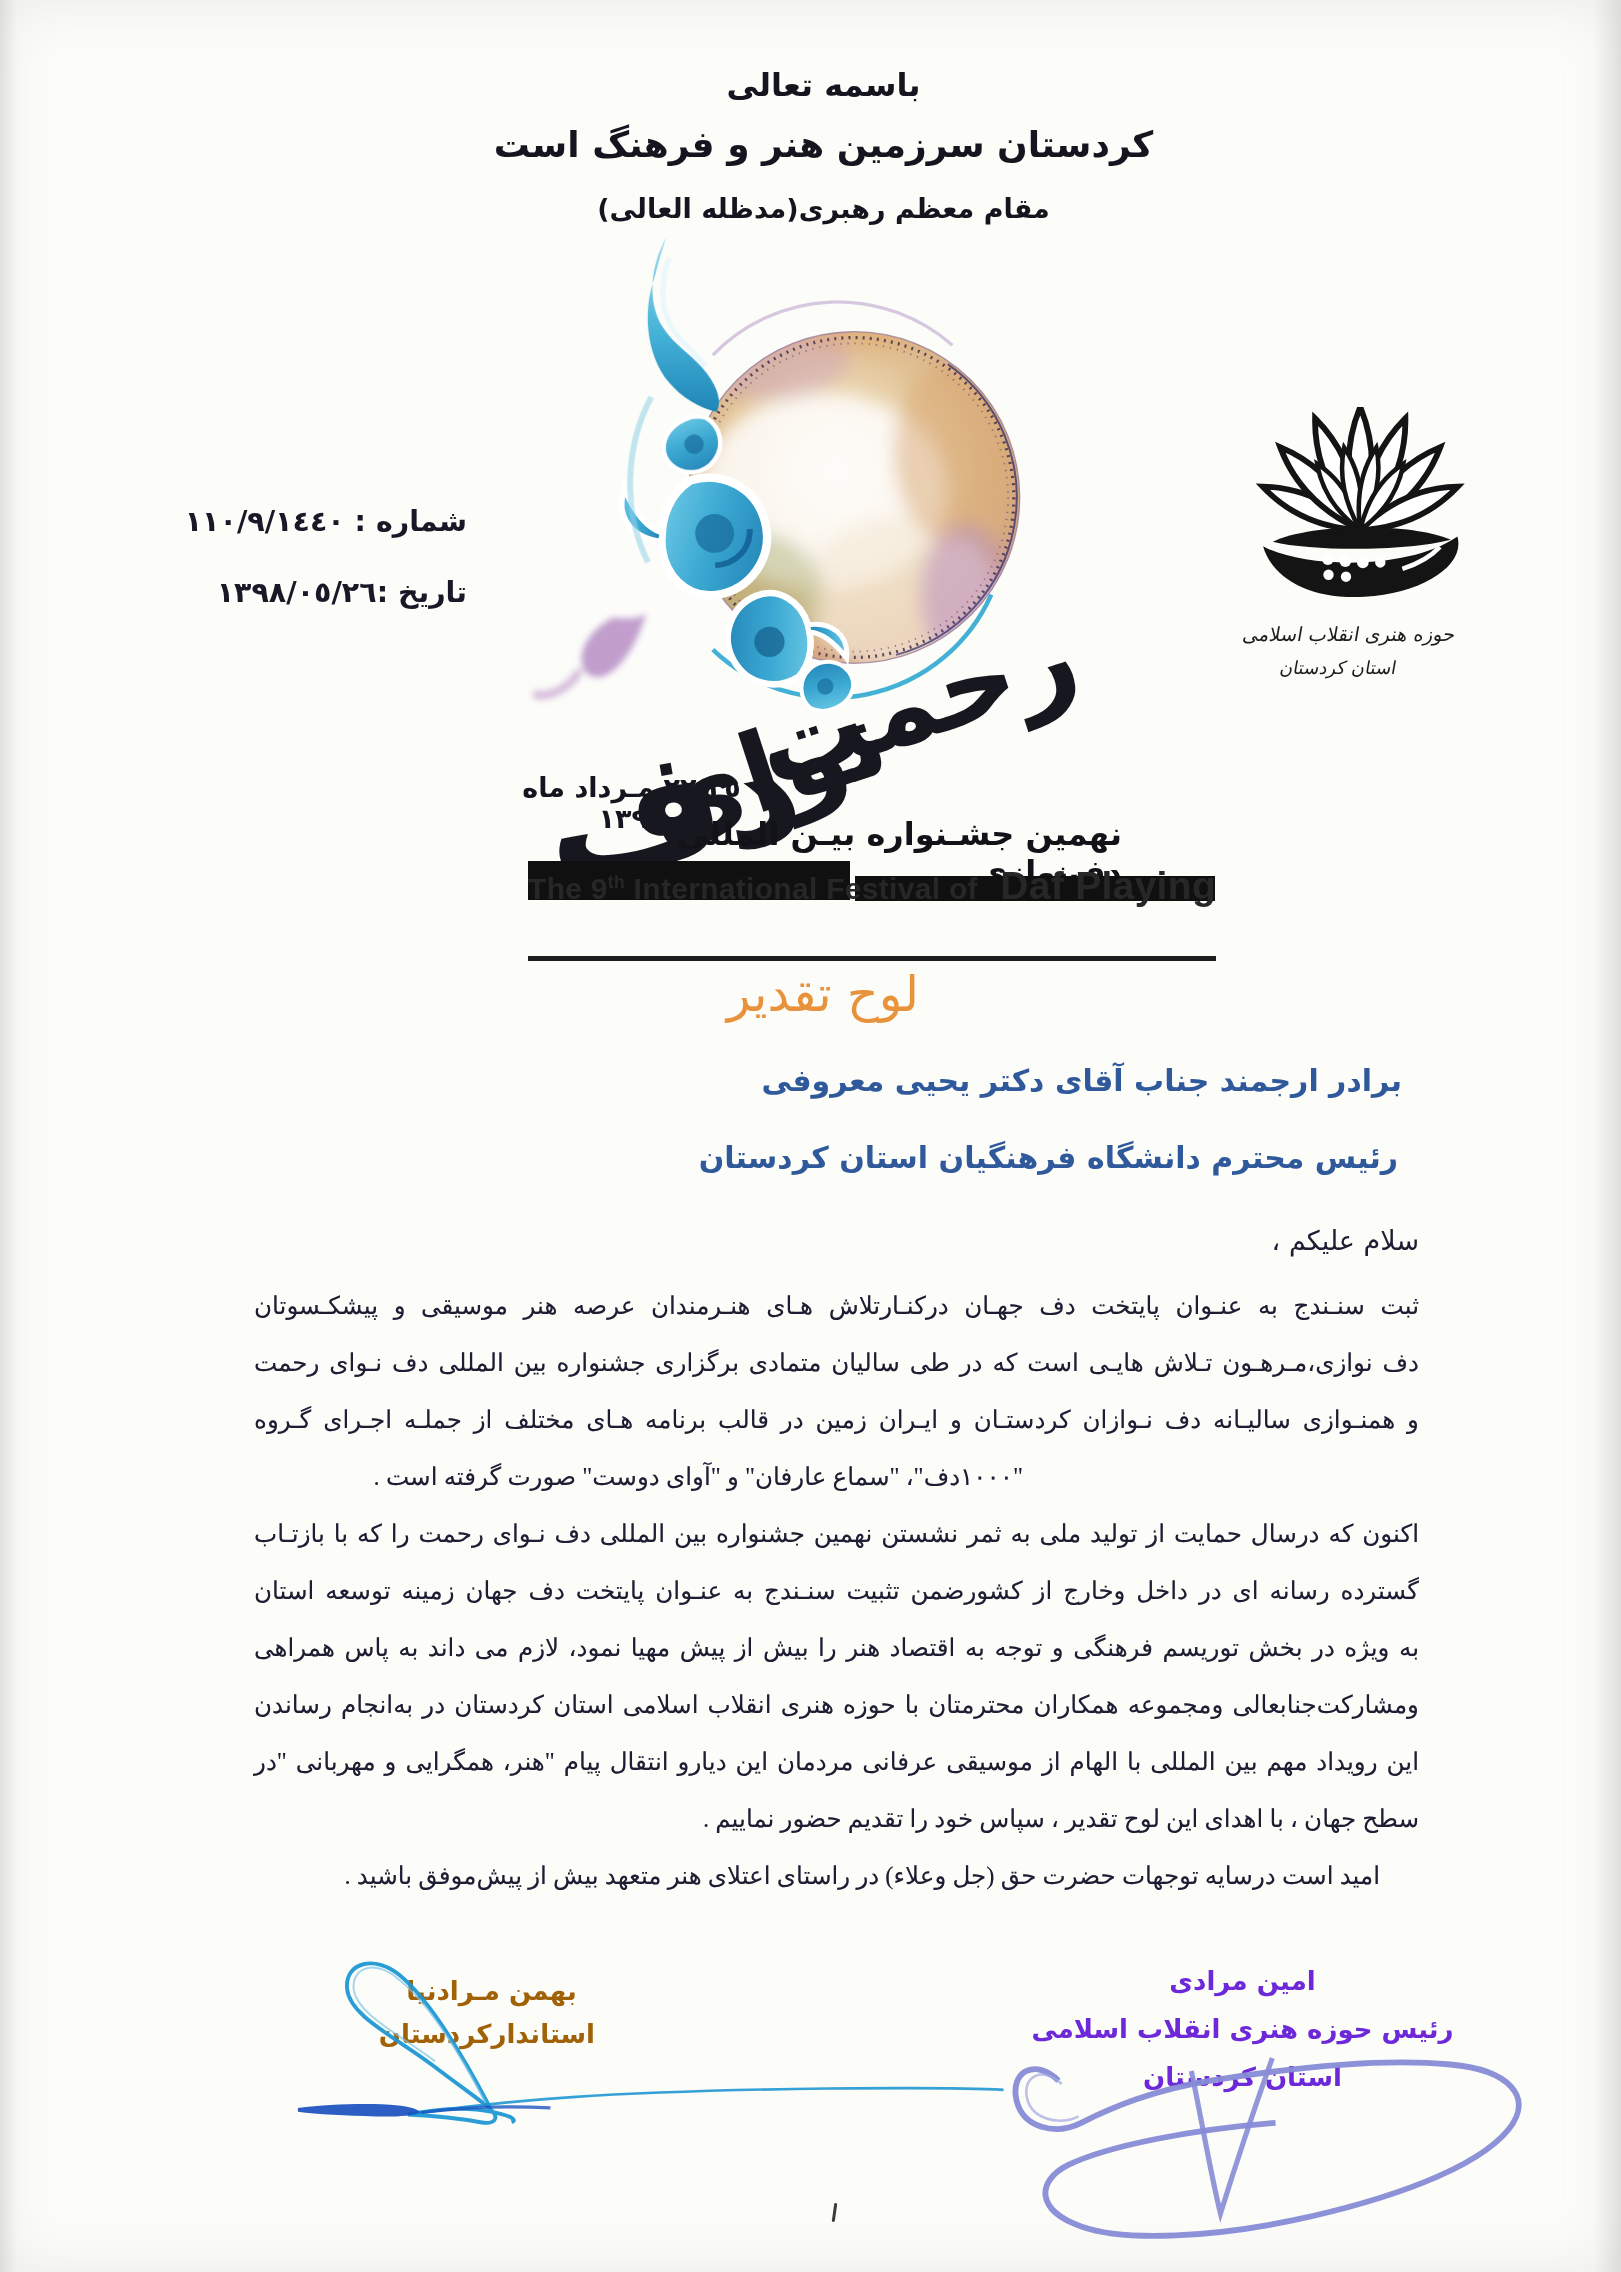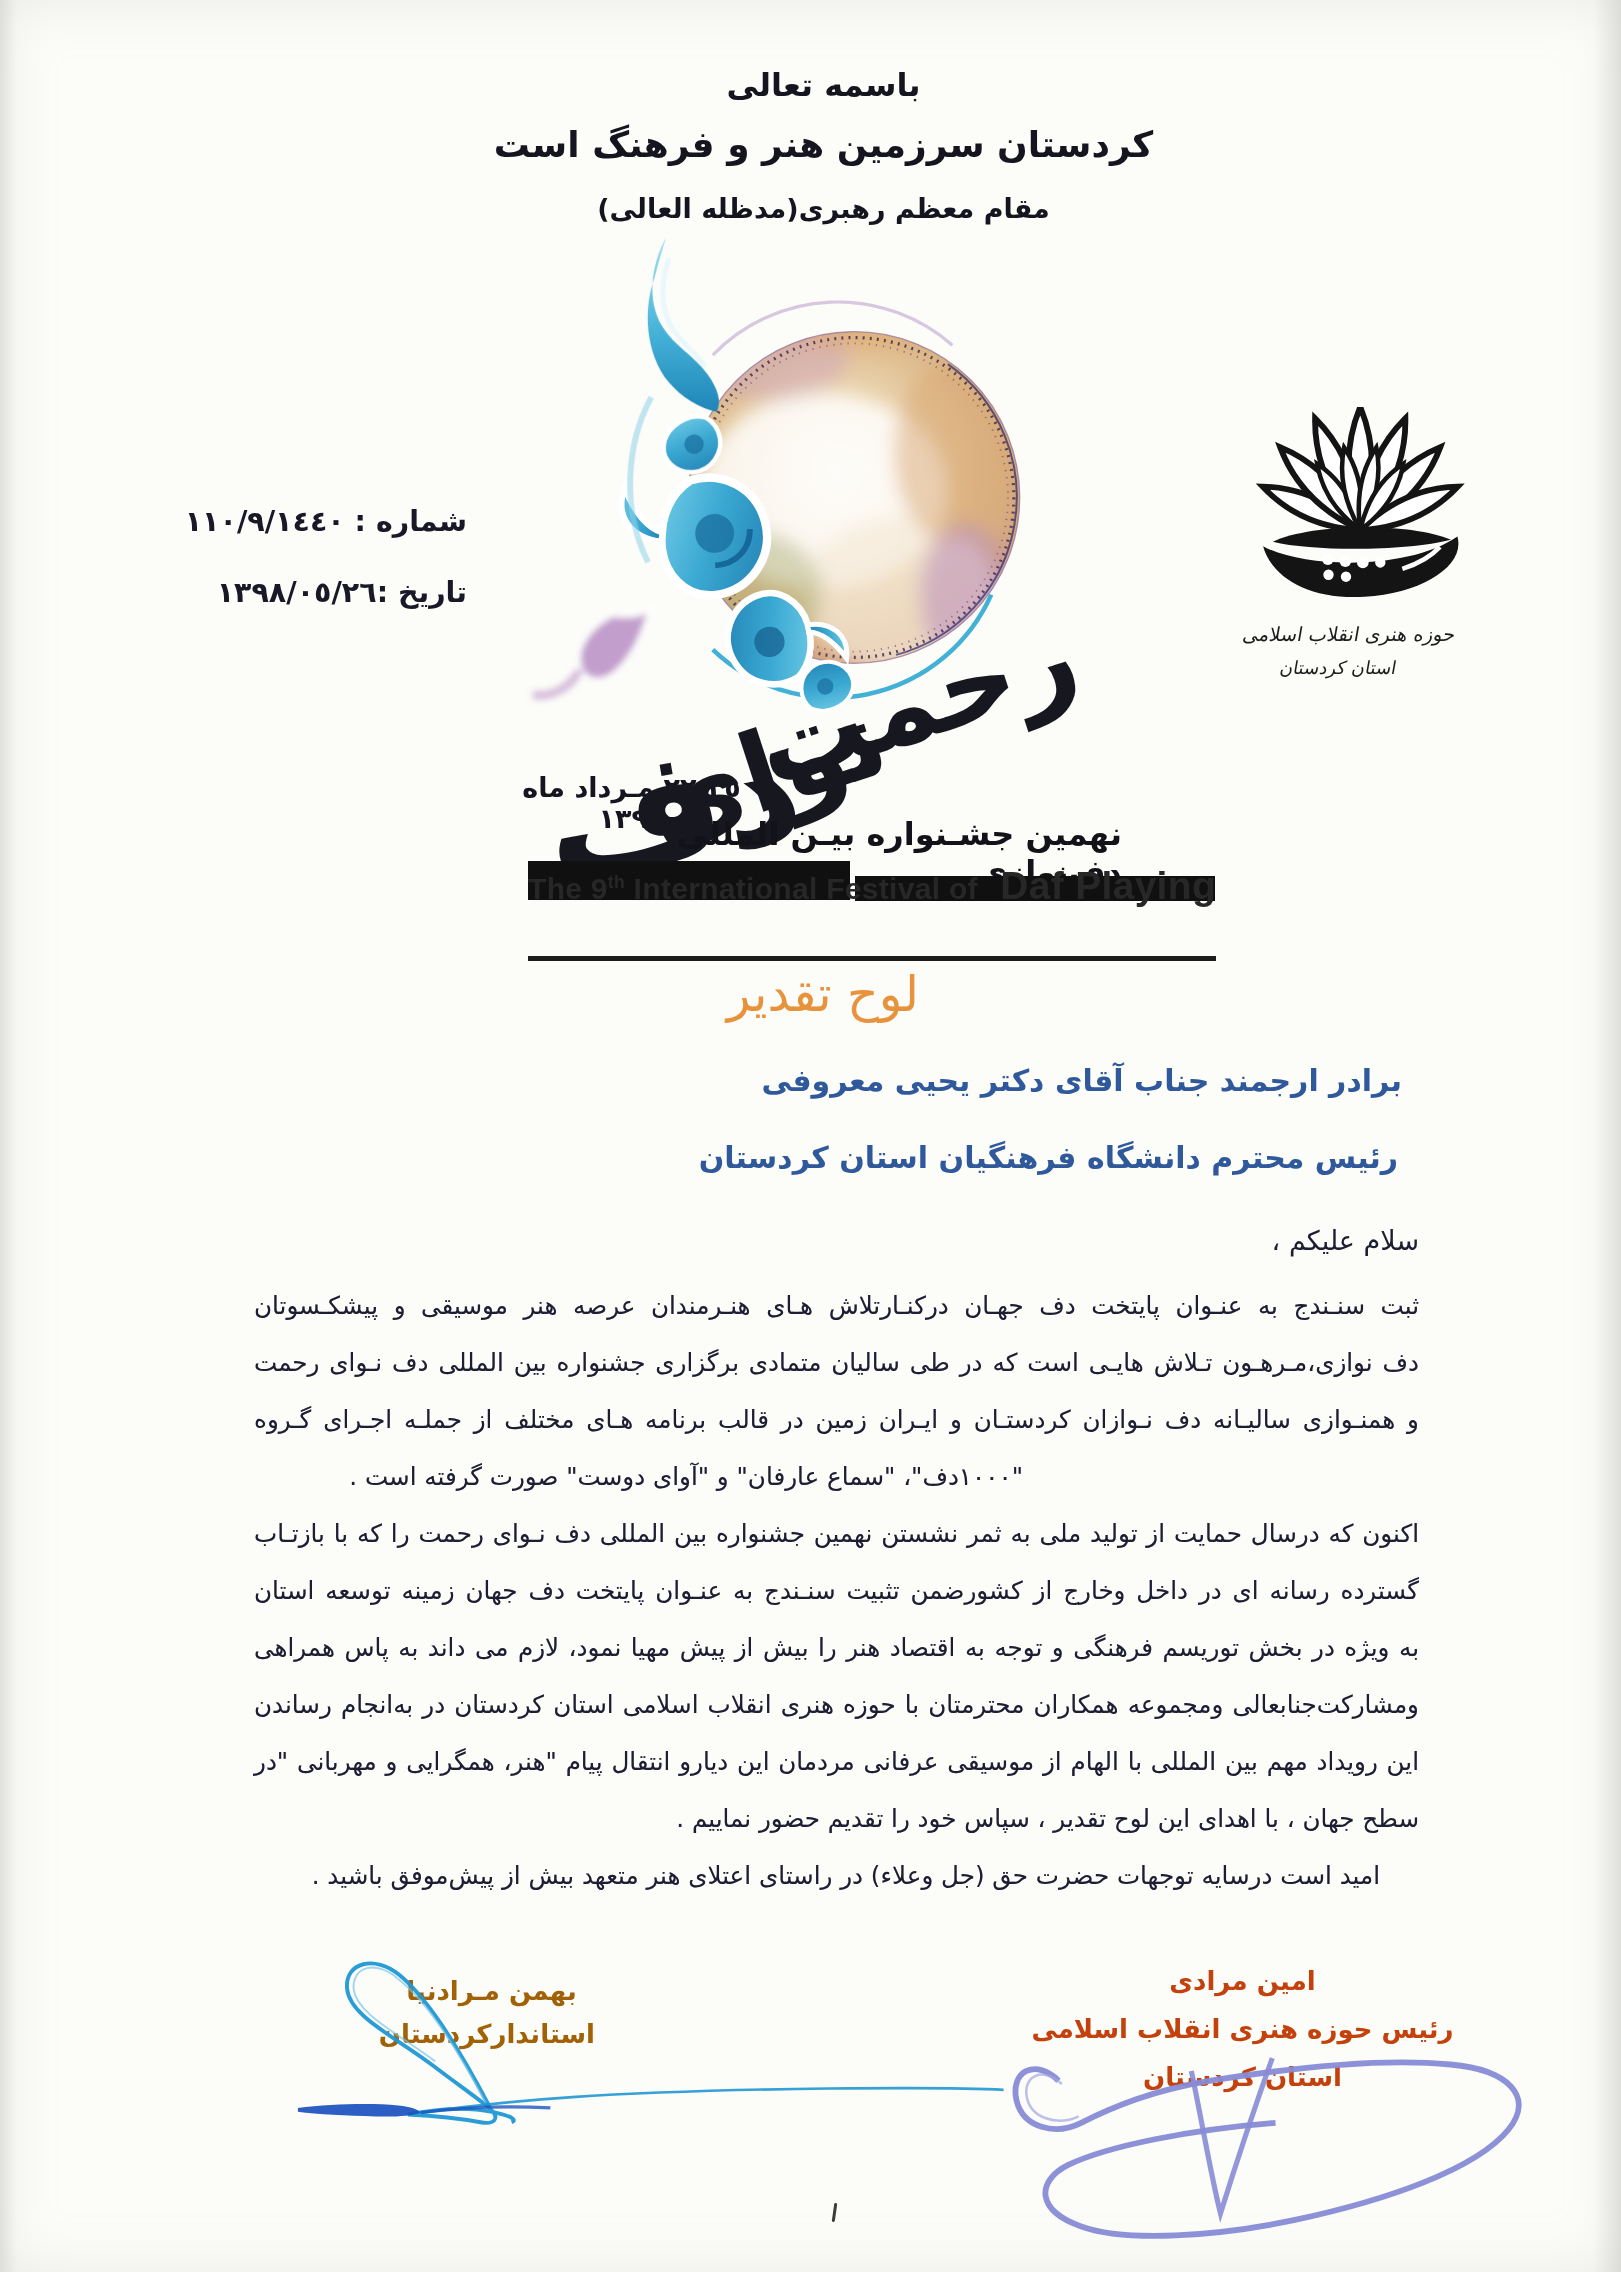--- a/index.html
+++ b/index.html
@@ -42,26 +42,26 @@
   .enline{left:528px;top:956px;width:688px;height:4.5px;background:#1d1d1d;}
   
   .award{left:673px;top:966px;width:246px;text-align:right;font-size:49px;color:#e8923c;}
   
   .rcp{color:#30599c;font-weight:bold;font-size:30px;text-align:center;}
   .rcp1{right:219px;top:1063px;}
   .rcp2{right:223px;top:1140px;}
   
   .salut{right:202px;top:1225px;font-size:27px;color:#1d1d33;}
   .bodytxt{left:254px;right:202px;top:1277px;color:#1d1d33;font-size:24.6px;}
-  .body-line{height:57px;line-height:57px;text-align:right;text-shadow:0 0 0.6px rgba(25,25,50,.35);}
+  .body-line{height:57px;line-height:57px;text-align:right;text-shadow:0 0 0.6px rgba(25,25,50,.35);font-family:Liberation Serif, serif;}
   .body-line.fill{text-align:justify;text-align-last:justify;}
   
   .sigl-text{left:388px;top:1970px;width:207px;text-align:center;color:#a16207;font-weight:bold;font-size:26px;z-index:4;}
   .sigl-text .ln{height:43px;line-height:43px;}
-  .sigr-text{left:1029px;top:1957px;width:427px;text-align:center;color:#c2410c;font-weight:bold;font-size:26px;z-index:4;}
+  .sigr-text{left:1029px;top:1957px;width:427px;text-align:center;color:#6d28d9;font-weight:bold;font-size:26px;z-index:4;}
   .sigr-text .ln{height:48px;line-height:48px;}
   .sigsvg{z-index:6;}
   .sig-left{left:272px;top:1933px;width:751px;height:214px;}
   .sig-right{left:997px;top:2019px;width:570px;height:240px;}
   .stray{left:833px;top:2203px;width:3.2px;height:19.4px;background:#1a1a1a;border-radius:1.9px;transform:rotate(8deg);opacity:.85;z-index:3;}
 </style>
 </head>
 <body>
 
 <div class="page">

